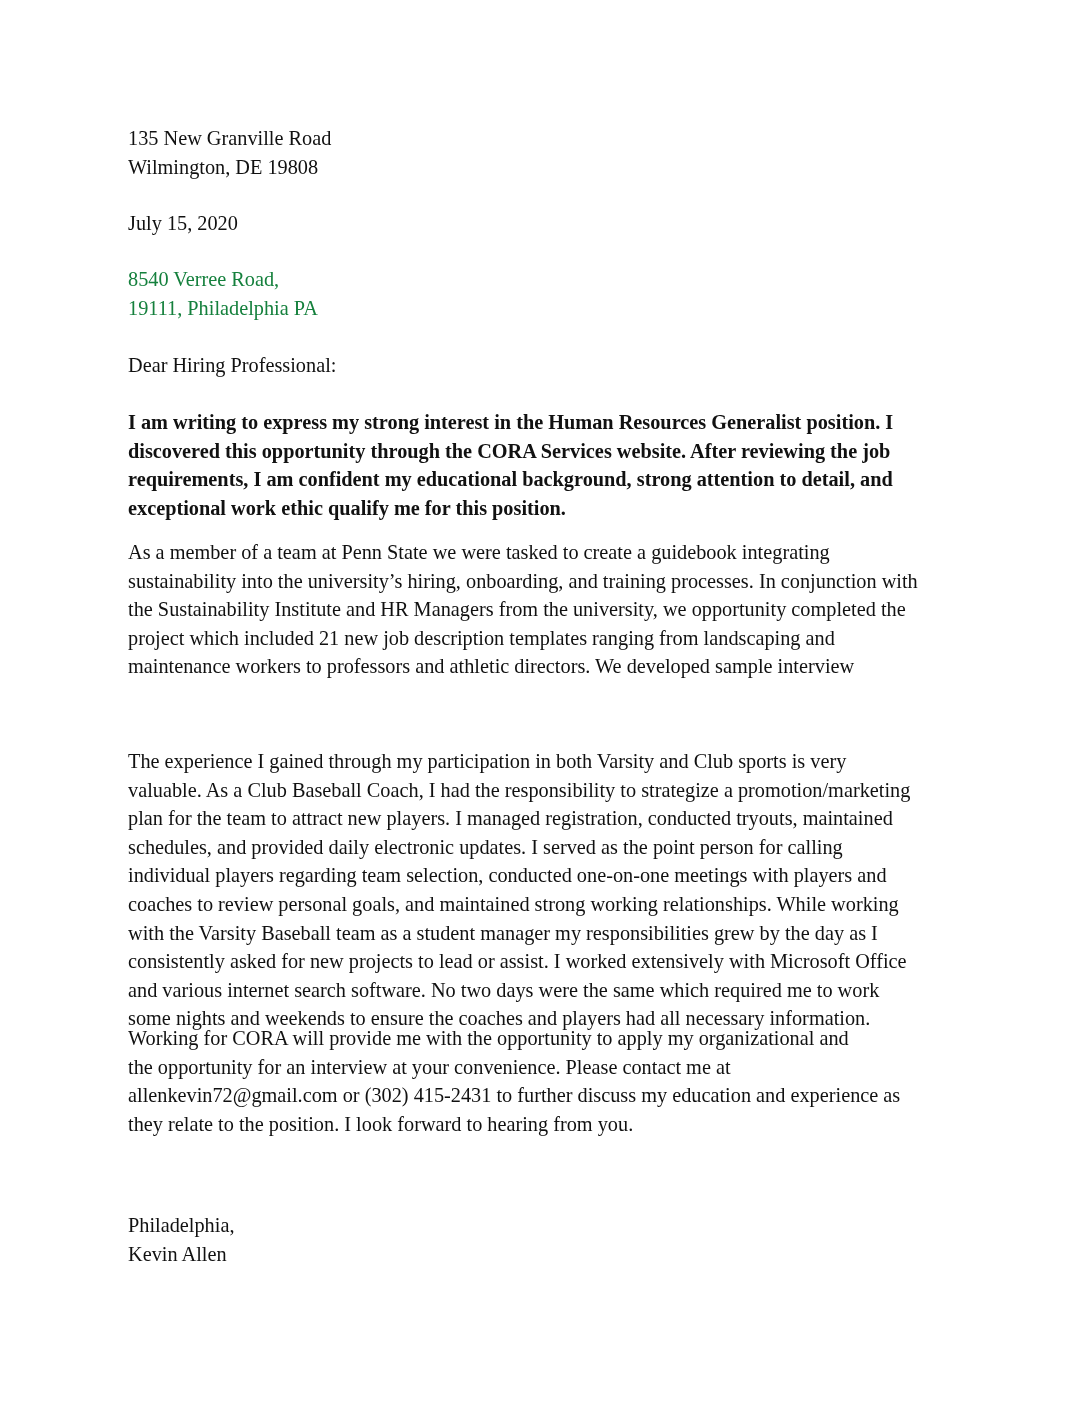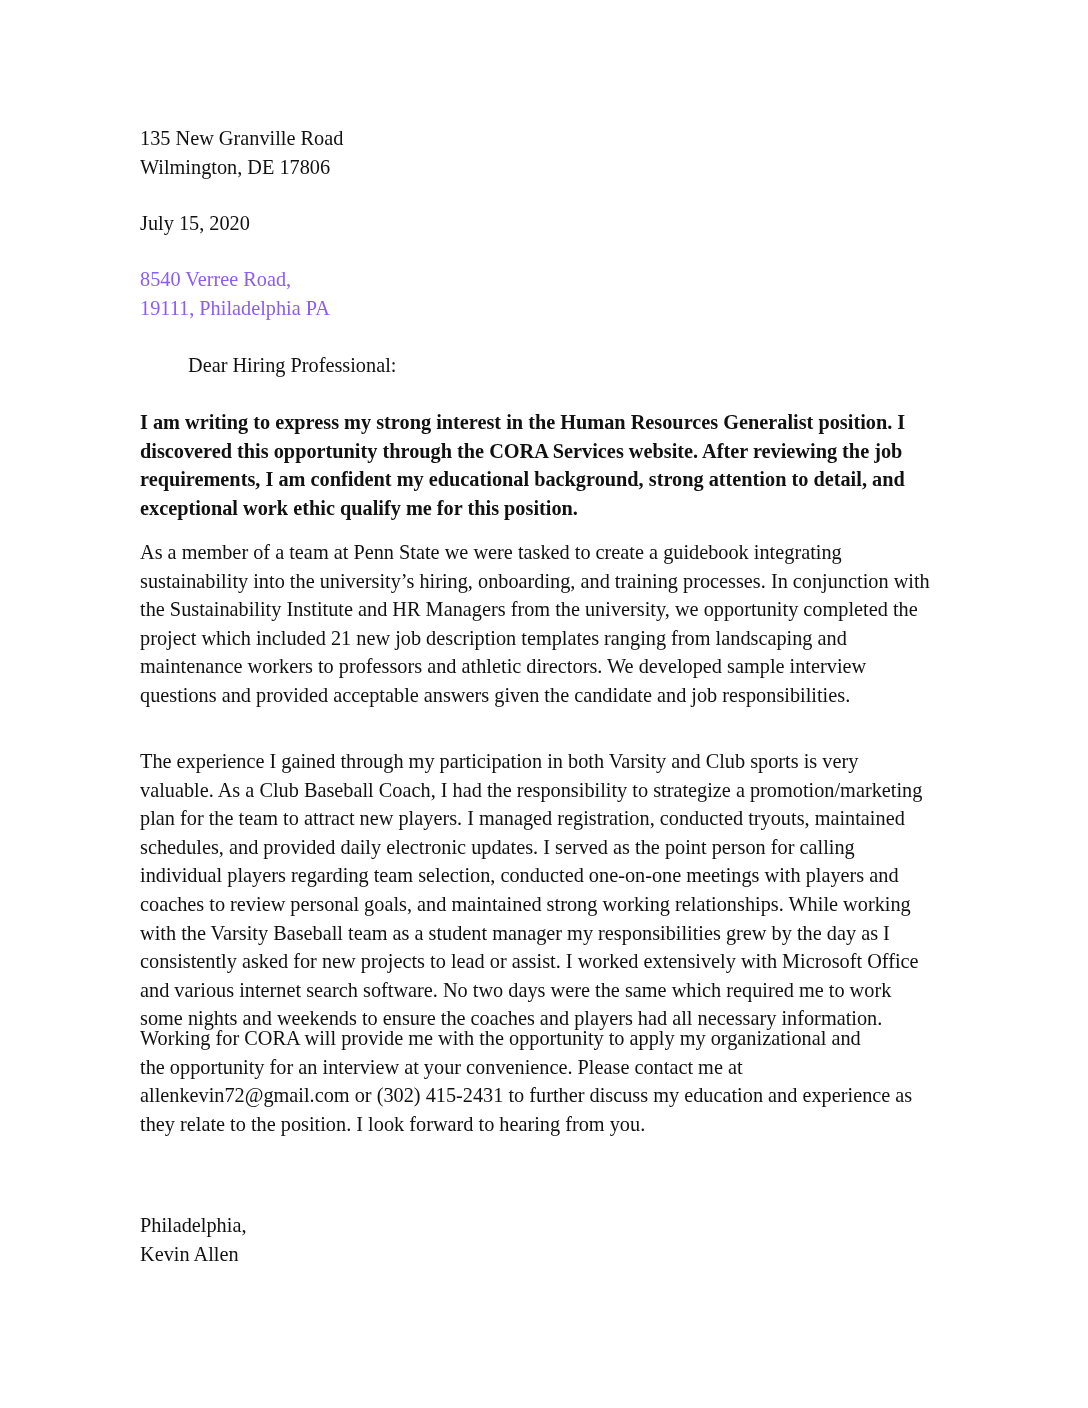--- a/index.html
+++ b/index.html
@@ -2,61 +2,60 @@
 <html><head>
 <meta charset="utf-8">
 <style>
   html, body { margin: 0; padding: 0; background: #ffffff; }
   body { width: 1088px; height: 1408px; position: relative; overflow: hidden; }
   .page {
     position: absolute; left: 128px; top: 0; width: 840px;
     font-family: "Liberation Serif", "DejaVu Serif", serif;
     font-size: 20.3px; line-height: 28.6px; color: #111111;
   }
-  .blk { position: absolute; left: 12px; width: 840px; margin: 0; }
-  .gray { color: #8b5cf6; }
+  .blk { position: absolute; left: 0; width: 840px; margin: 0; }
+  .gray { color: #15803d; }
   .line { display: block; white-space: nowrap; }
 </style>
 </head>
 <body>
 
 <div class="page">
 
   <div class="blk" style="top:124px;">
     <span class="line">135 New Granville Road</span>
-    <span class="line">Wilmington, DE 17806</span>
+    <span class="line">Wilmington, DE 19808</span>
   </div>
 
   <div class="blk" style="top:209px;">
     <span class="line">July 15, 2020</span>
   </div>
 
   <div class="blk gray" style="top:265px;">
     <span class="line">8540 Verree Road,</span>
     <span class="line">19111, Philadelphia PA</span>
   </div>
 
-  <div class="blk" style="top:351px;margin-left:48px;">
+  <div class="blk" style="top:351px;">
     <span class="line">Dear Hiring Professional:</span>
   </div>
 
   <div class="blk" style="top:408px;font-weight:bold;">
     <span class="line">I am writing to express my strong interest in the Human Resources Generalist position. I</span>
     <span class="line">discovered this opportunity through the CORA Services website. After reviewing the job</span>
     <span class="line">requirements, I am confident my educational background, strong attention to detail, and</span>
     <span class="line">exceptional work ethic qualify me for this position.</span>
   </div>
 
   <div class="blk" style="top:538px;">
     <span class="line">As a member of a team at Penn State we were tasked to create a guidebook integrating</span>
     <span class="line">sustainability into the university’s hiring, onboarding, and training processes. In conjunction with</span>
     <span class="line">the Sustainability Institute and HR Managers from the university, we opportunity completed the</span>
     <span class="line">project which included 21 new job description templates ranging from landscaping and</span>
     <span class="line">maintenance workers to professors and athletic directors. We developed sample interview</span>
-    <span class="line">questions and provided acceptable answers given the candidate and job responsibilities.</span>
   </div>
 
   <div class="blk" style="top:726px;margin-top:21px;">
     <span class="line">The experience I gained through my participation in both Varsity and Club sports is very</span>
     <span class="line">valuable. As a Club Baseball Coach, I had the responsibility to strategize a promotion/marketing</span>
     <span class="line">plan for the team to attract new players. I managed registration, conducted tryouts, maintained</span>
     <span class="line">schedules, and provided daily electronic updates. I served as the point person for calling</span>
     <span class="line">individual players regarding team selection, conducted one-on-one meetings with players and</span>
     <span class="line">coaches to review personal goals, and maintained strong working relationships. While working</span>
     <span class="line">with the Varsity Baseball team as a student manager my responsibilities grew by the day as I</span>

